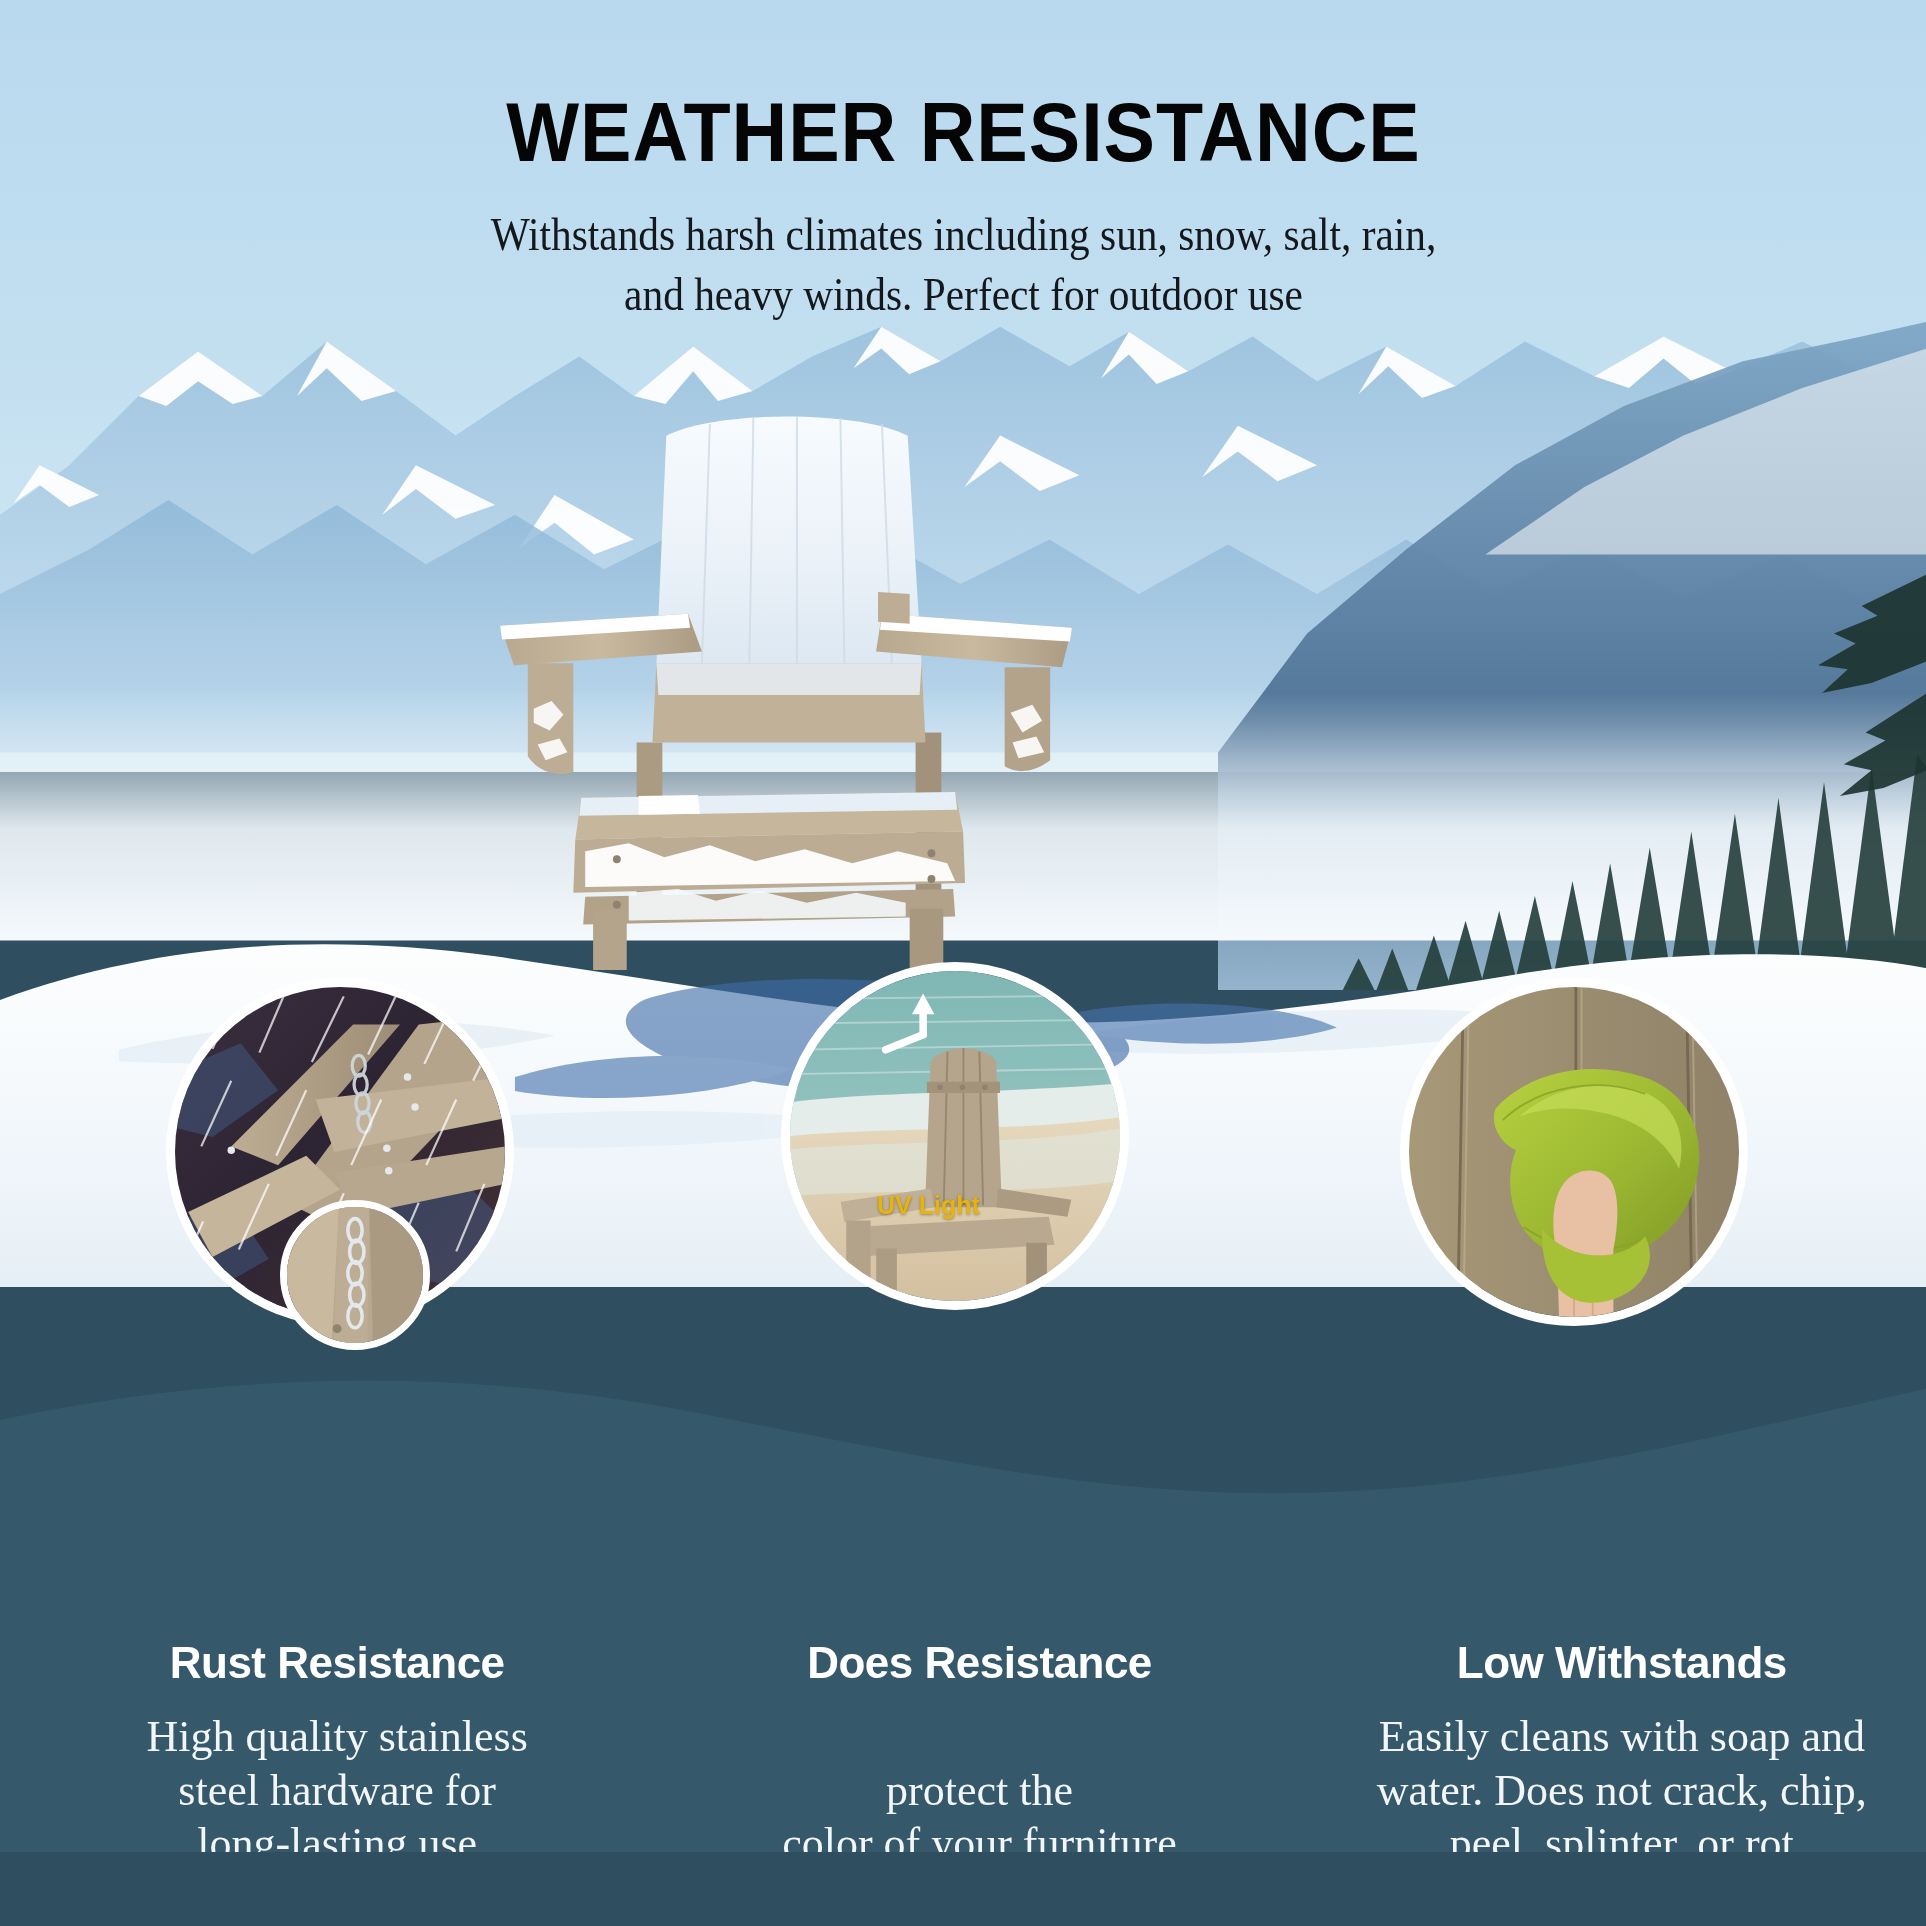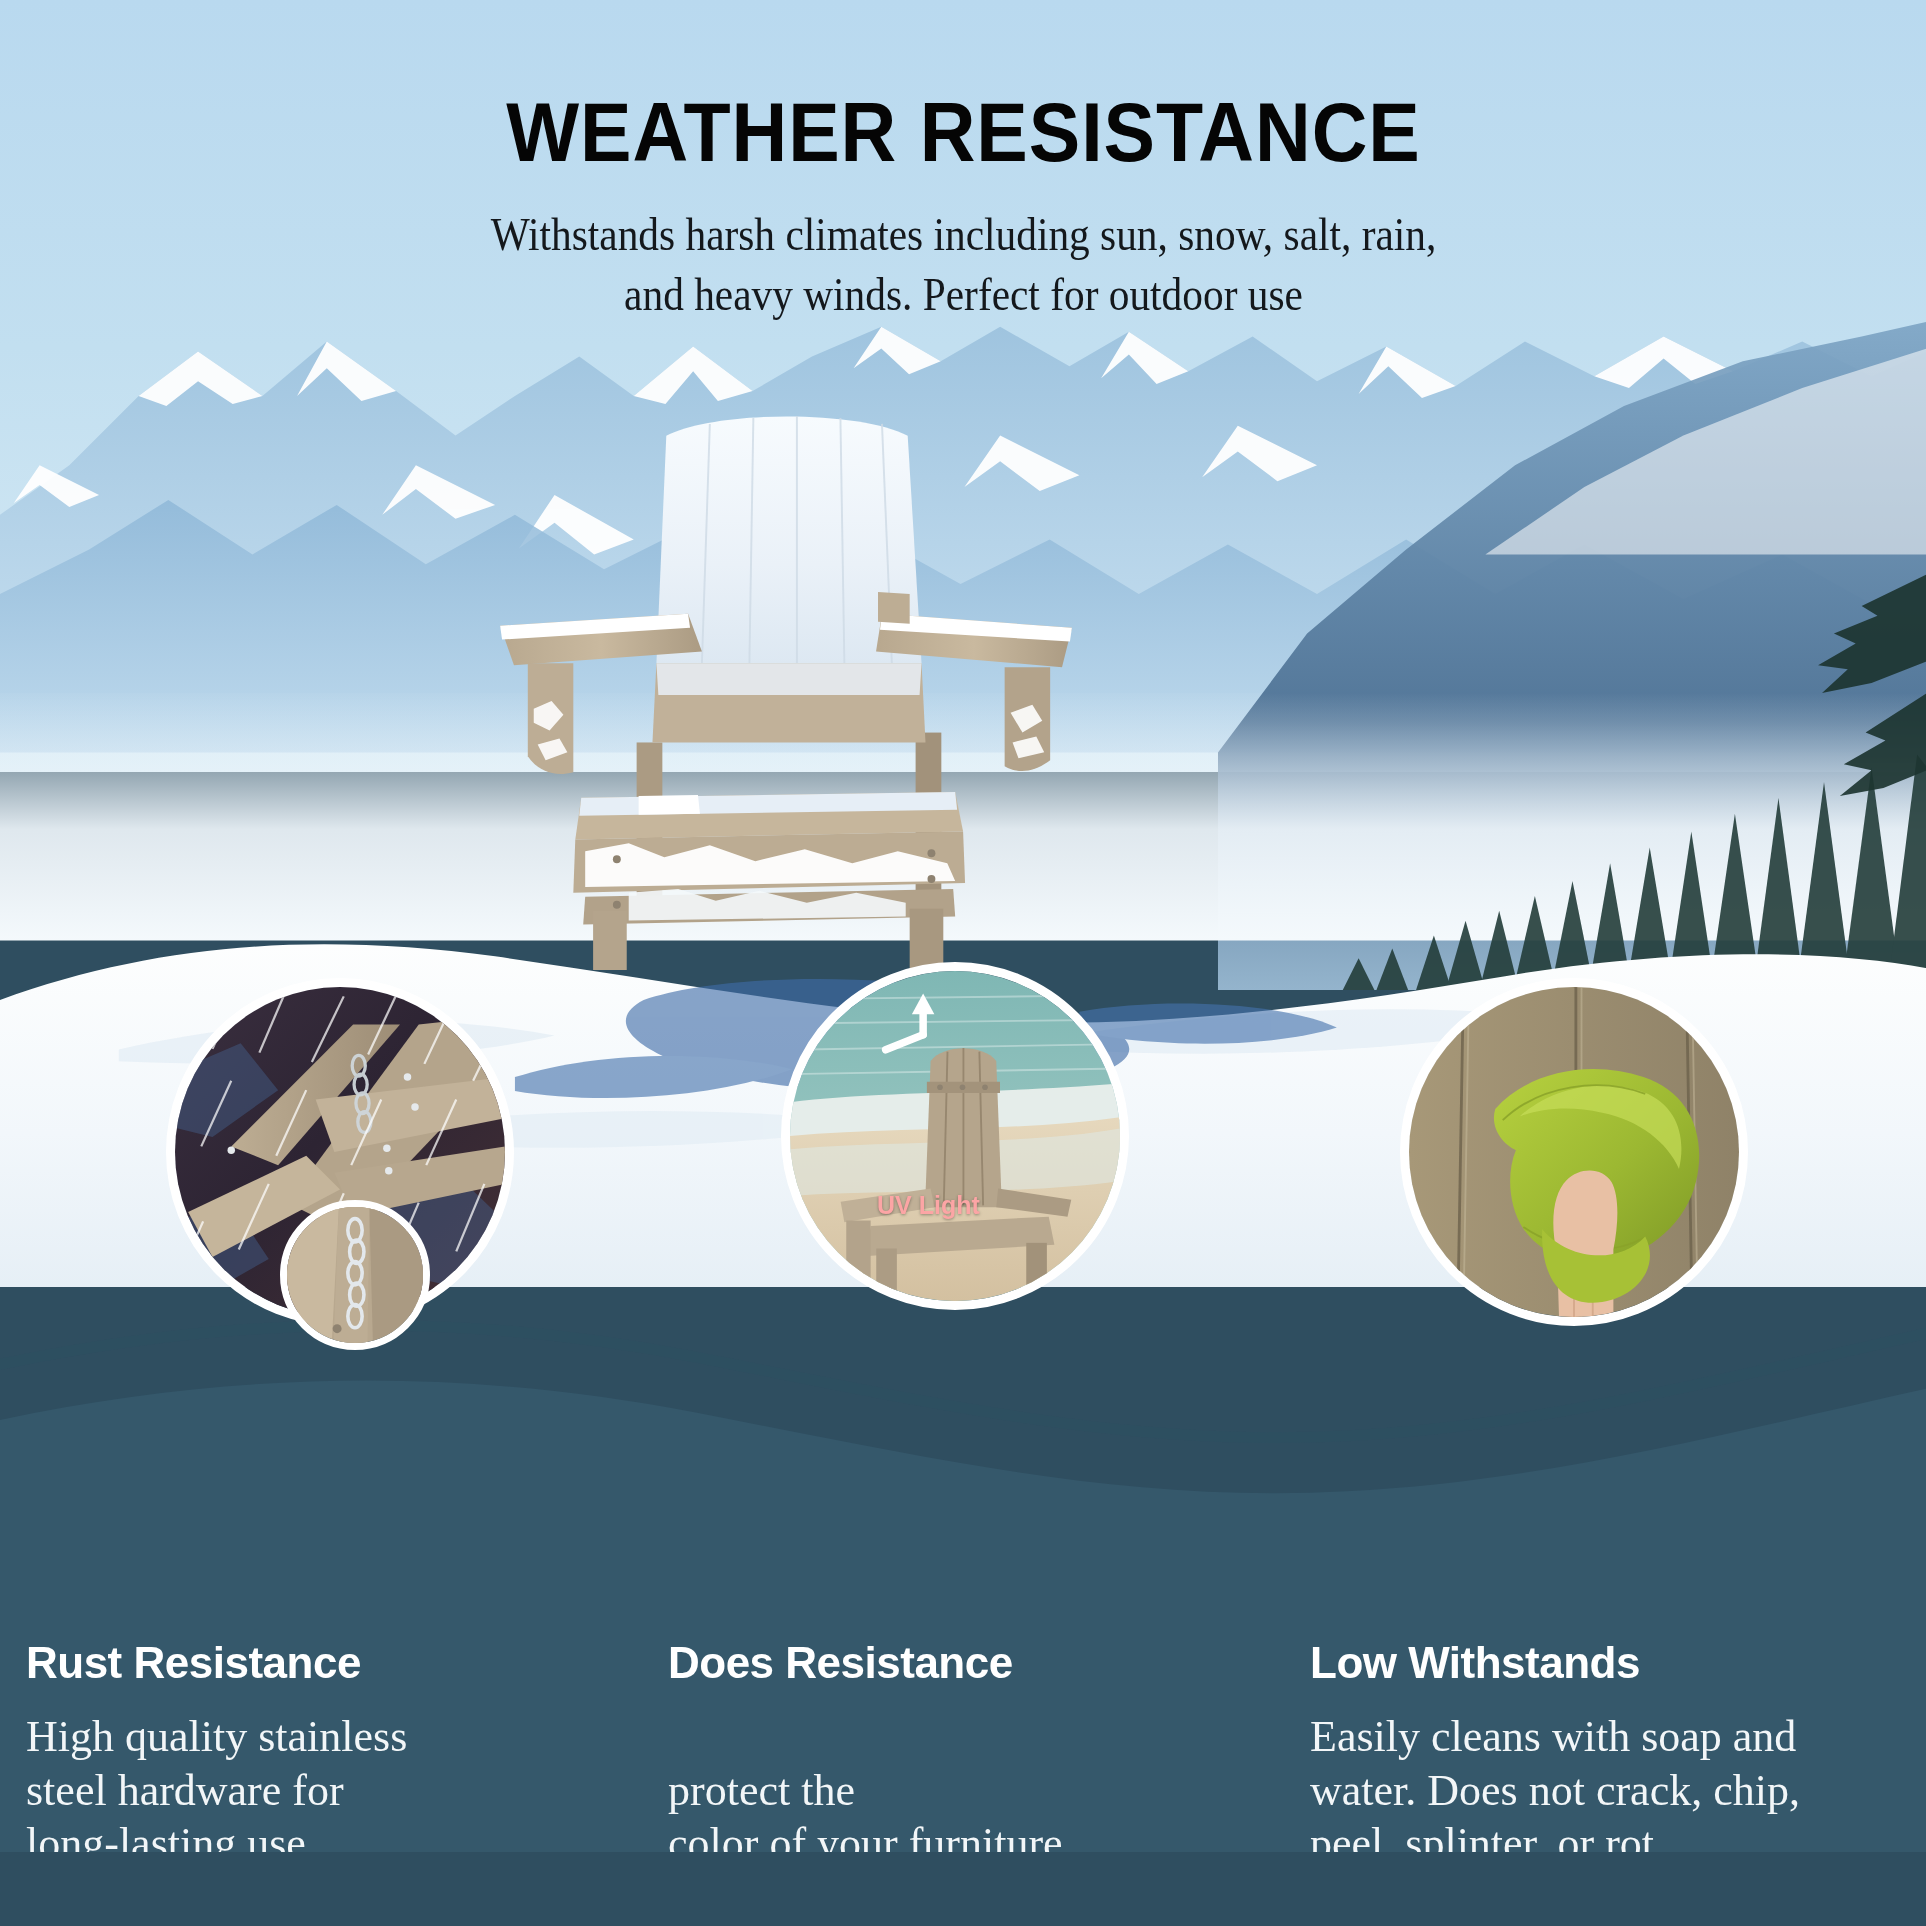--- a/index.html
+++ b/index.html
@@ -62,30 +62,30 @@
   .c3{left:1400px;top:978px;}
   .circle svg{display:block;width:100%;height:100%;}
 
   .mini-circle{
     position:absolute;width:150px;height:150px;border-radius:50%;
     border:7px solid #ffffff;overflow:hidden;z-index:31;box-sizing:border-box;
   }
   .mc1{left:280px;top:1200px;}
 
   .uv-label{
-    position:absolute;z-index:33;color:#fca5a5;
+    position:absolute;z-index:33;color:#eab308;
     font-family:"Liberation Sans", sans-serif;
     font-size:25px;font-weight:bold;
     left:877px;top:1191px;
     text-shadow:0 1px 3px rgba(0,0,0,.35);
   }
 
   
   .features{position:absolute;left:0;top:1638px;width:1927px;z-index:45;display:flex;}
-  .feature{width:642px;text-align:left;padding:0 26px;box-sizing:border-box;}
+  .feature{width:642px;text-align:center;padding:0 26px;box-sizing:border-box;margin-left:32px;}
   .f-title{
     margin:0;color:#ffffff;
     font-family:"Liberation Sans", sans-serif;
     font-weight:bold;font-size:44px;letter-spacing:-0.5px;
   }
   .f-desc{
     margin:0;padding-top:22px;color:#f2f6f8;
     font-family:"Liberation Serif", serif;
     font-size:44px;line-height:1.22;
   }

